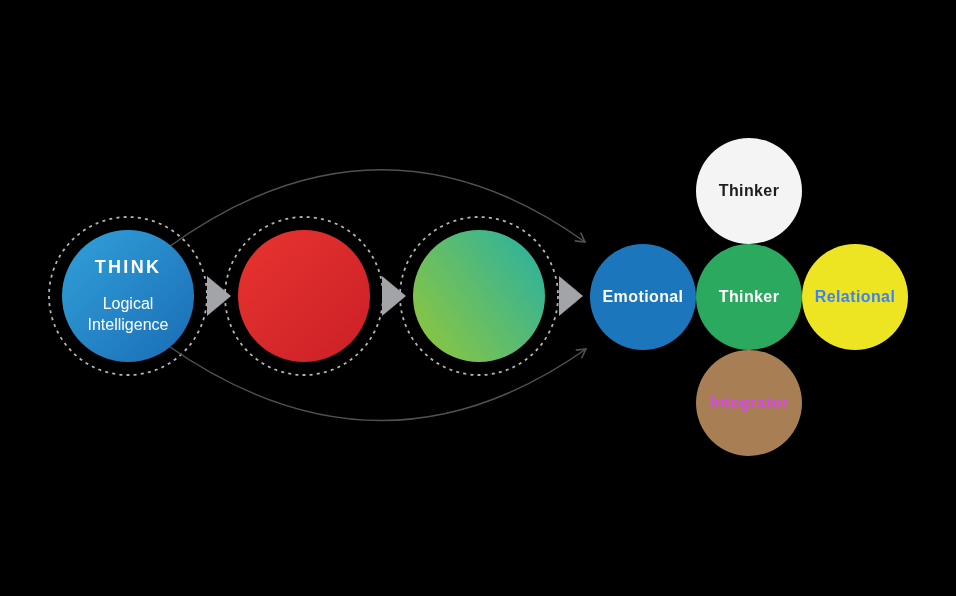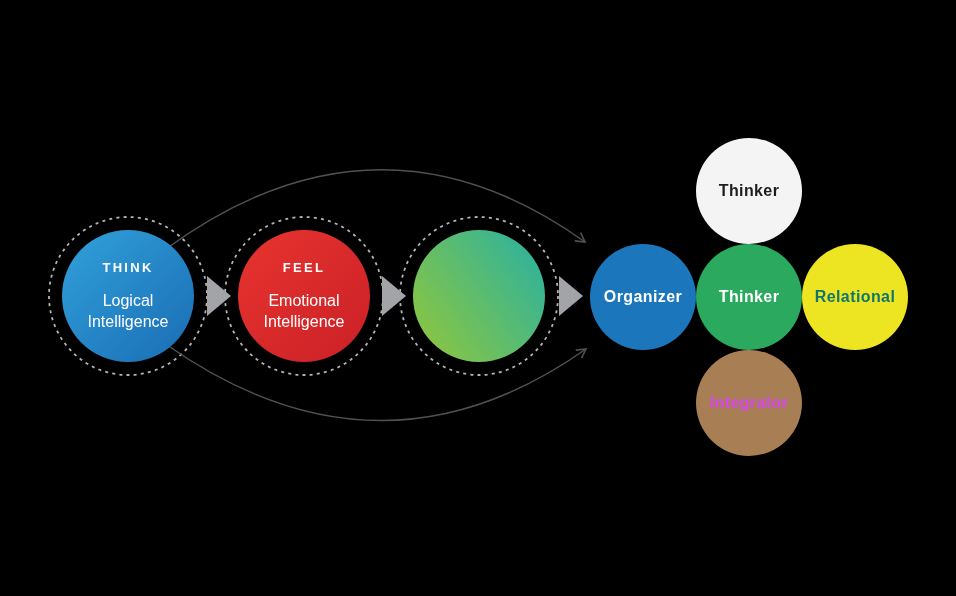--- a/index.html
+++ b/index.html
@@ -43,21 +43,21 @@
     padding: 0 8px;
     display: flex;
     flex-direction: column;
     align-items: center;
     justify-content: center;
     text-align: center;
     color: #ffffff;
     pointer-events: none;
   }
   .stage-title {
-    font-size: 13px;
+    font-size: 18px;
     font-weight: bold;
     letter-spacing: 2.3px;
     margin-bottom: 16px;
     white-space: nowrap;
   }
   .stage-subtitle {
     font-size: 16px;
     line-height: 1.27;
   }
   .profile-label {
@@ -117,24 +117,20 @@
     <circle cx="643" cy="297" r="53" fill="#1c76bb"></circle>
     <circle cx="749" cy="297" r="53" fill="#2aa95f"></circle>
     <circle cx="855" cy="297" r="53" fill="#eee522"></circle>
     <circle cx="749" cy="403" r="53" fill="#a87f54"></circle>
   </svg>
 
   <div class="stage-label" style="left:58px">
     <div class="stage-title">THINK</div>
     <div class="stage-subtitle">Logical Intelligence</div>
   </div>
-  <div class="stage-label" style="left:234px">
-    <div class="stage-title">FEEL</div>
-    <div class="stage-subtitle">Emotional Intelligence</div>
-  </div>
 
   <div class="profile-label" style="left: 684px; top: 171px; color: rgb(29, 29, 27);">Thinker</div>
-  <div class="profile-label" style="left: 578px; top: 277px; color: rgb(255, 255, 255);">Organizer</div>
+  <div class="profile-label" style="left: 578px; top: 277px; color: rgb(255, 255, 255);">Emotional</div>
   <div class="profile-label" style="left: 684px; top: 277px; color: rgb(255, 255, 255);">Thinker</div>
-  <div class="profile-label" style="left: 790px; top: 277px; color: #0f766e;">Relational</div>
+  <div class="profile-label" style="left: 790px; top: 277px; color: #3b82f6;">Relational</div>
   <div class="profile-label" style="left: 684px; top: 383px; color: #d946ef;">Integrator</div>
 
 </div>
 
 </body></html>

